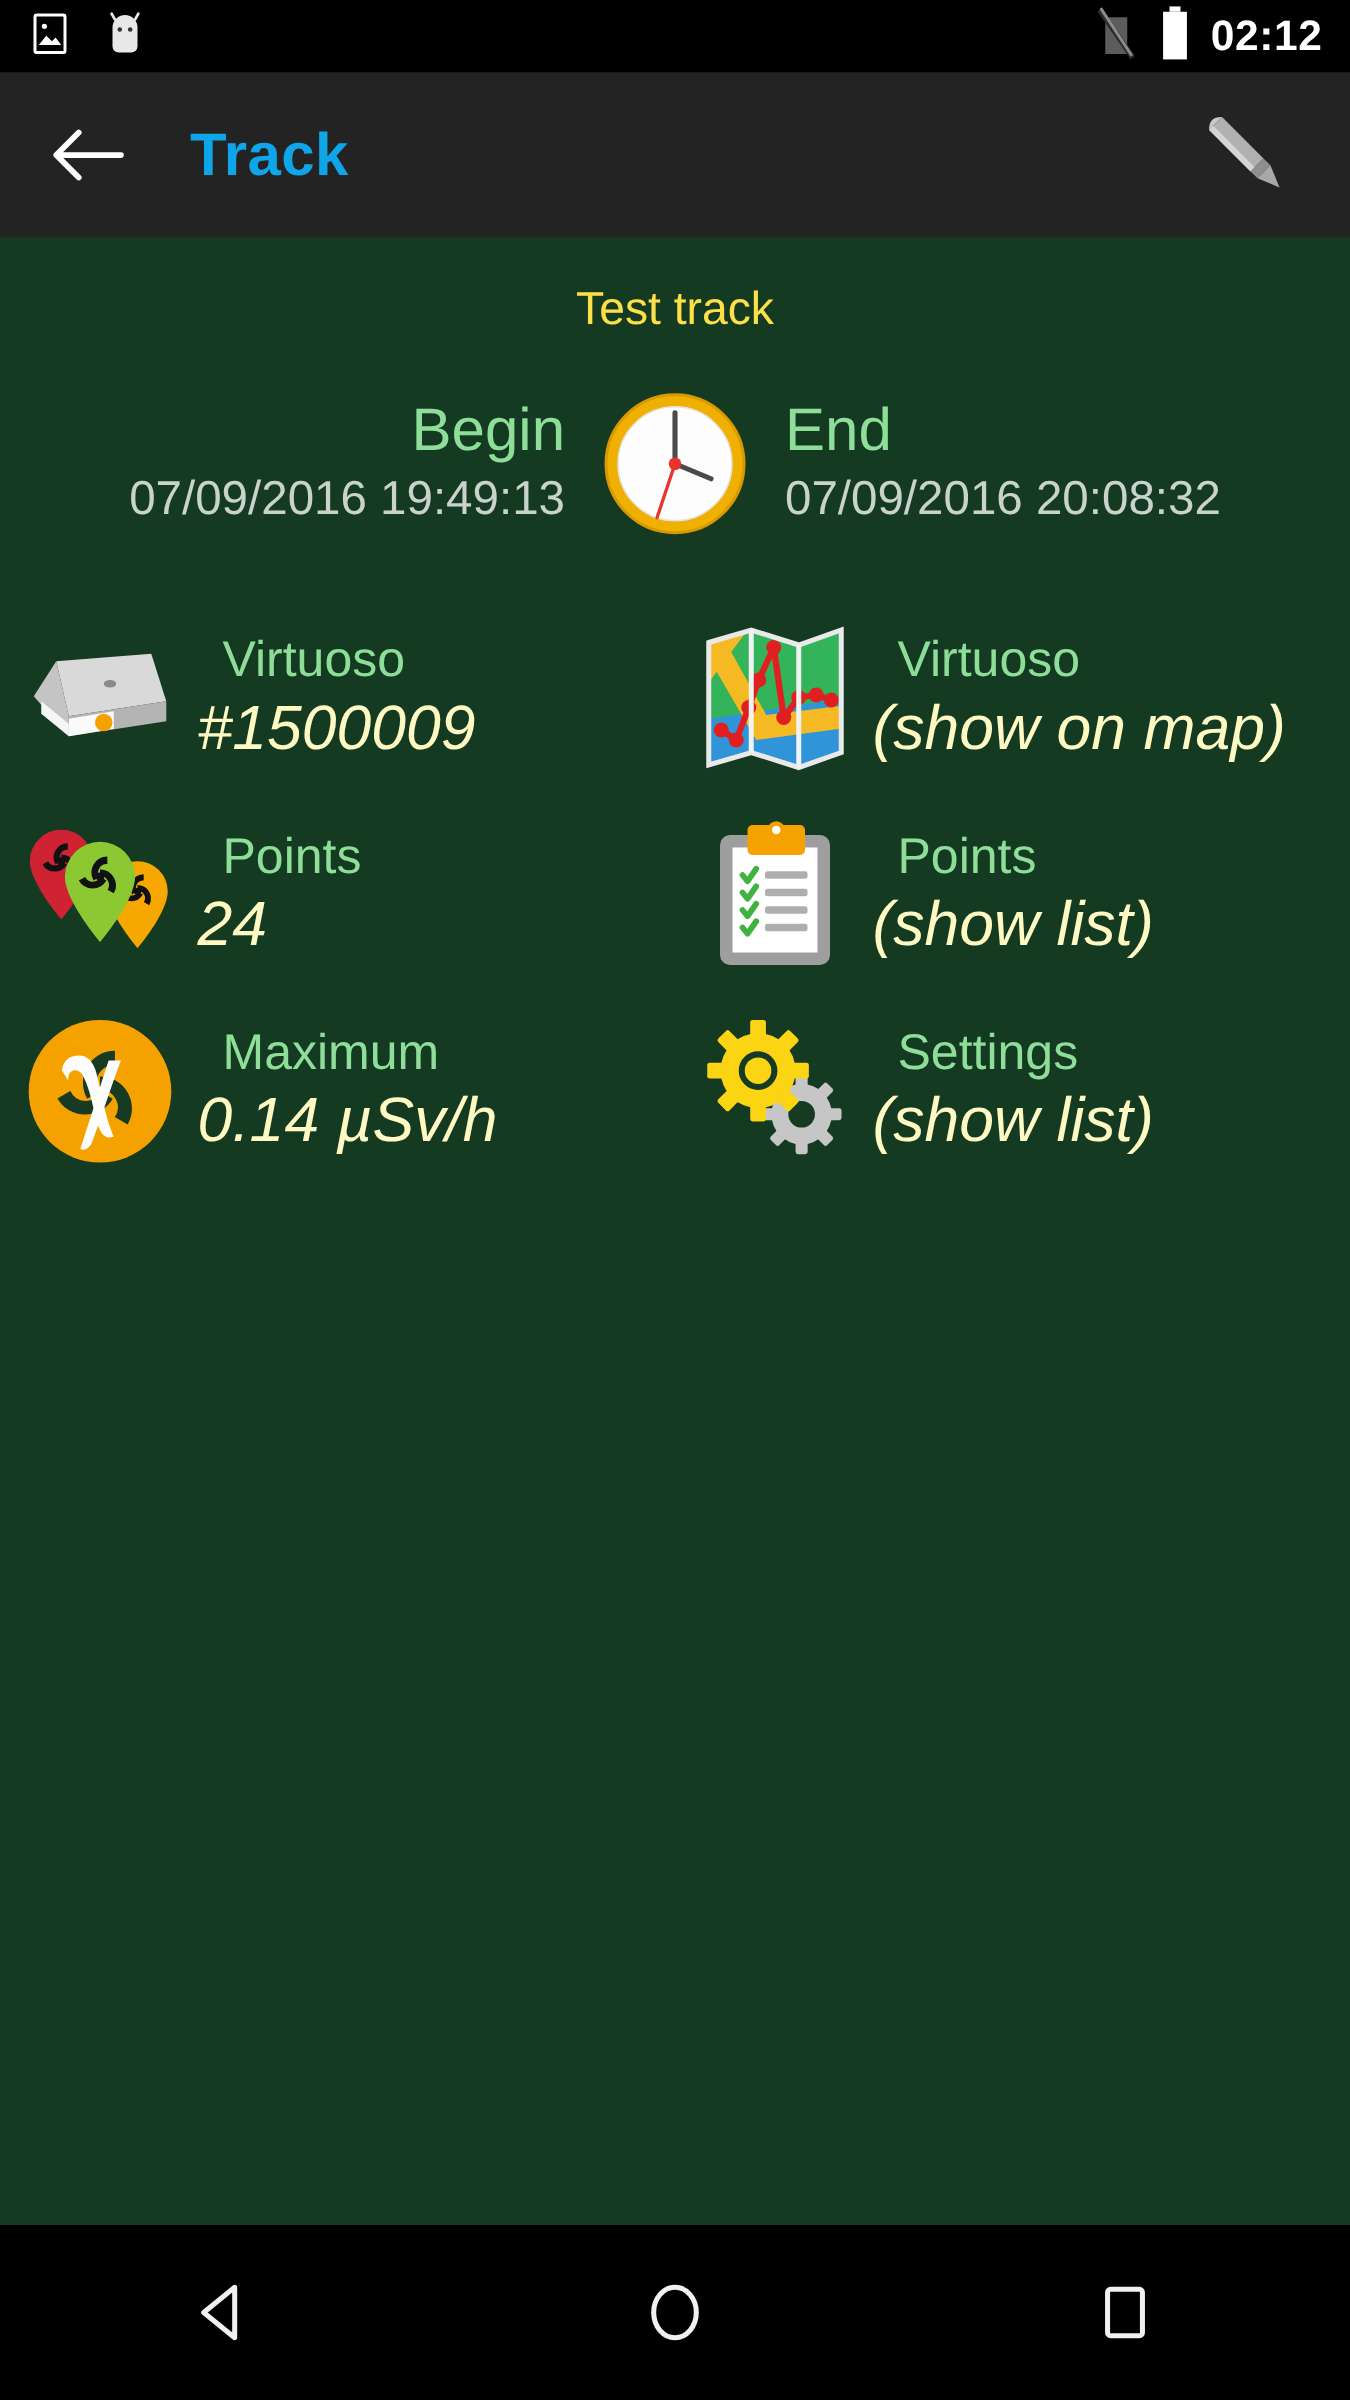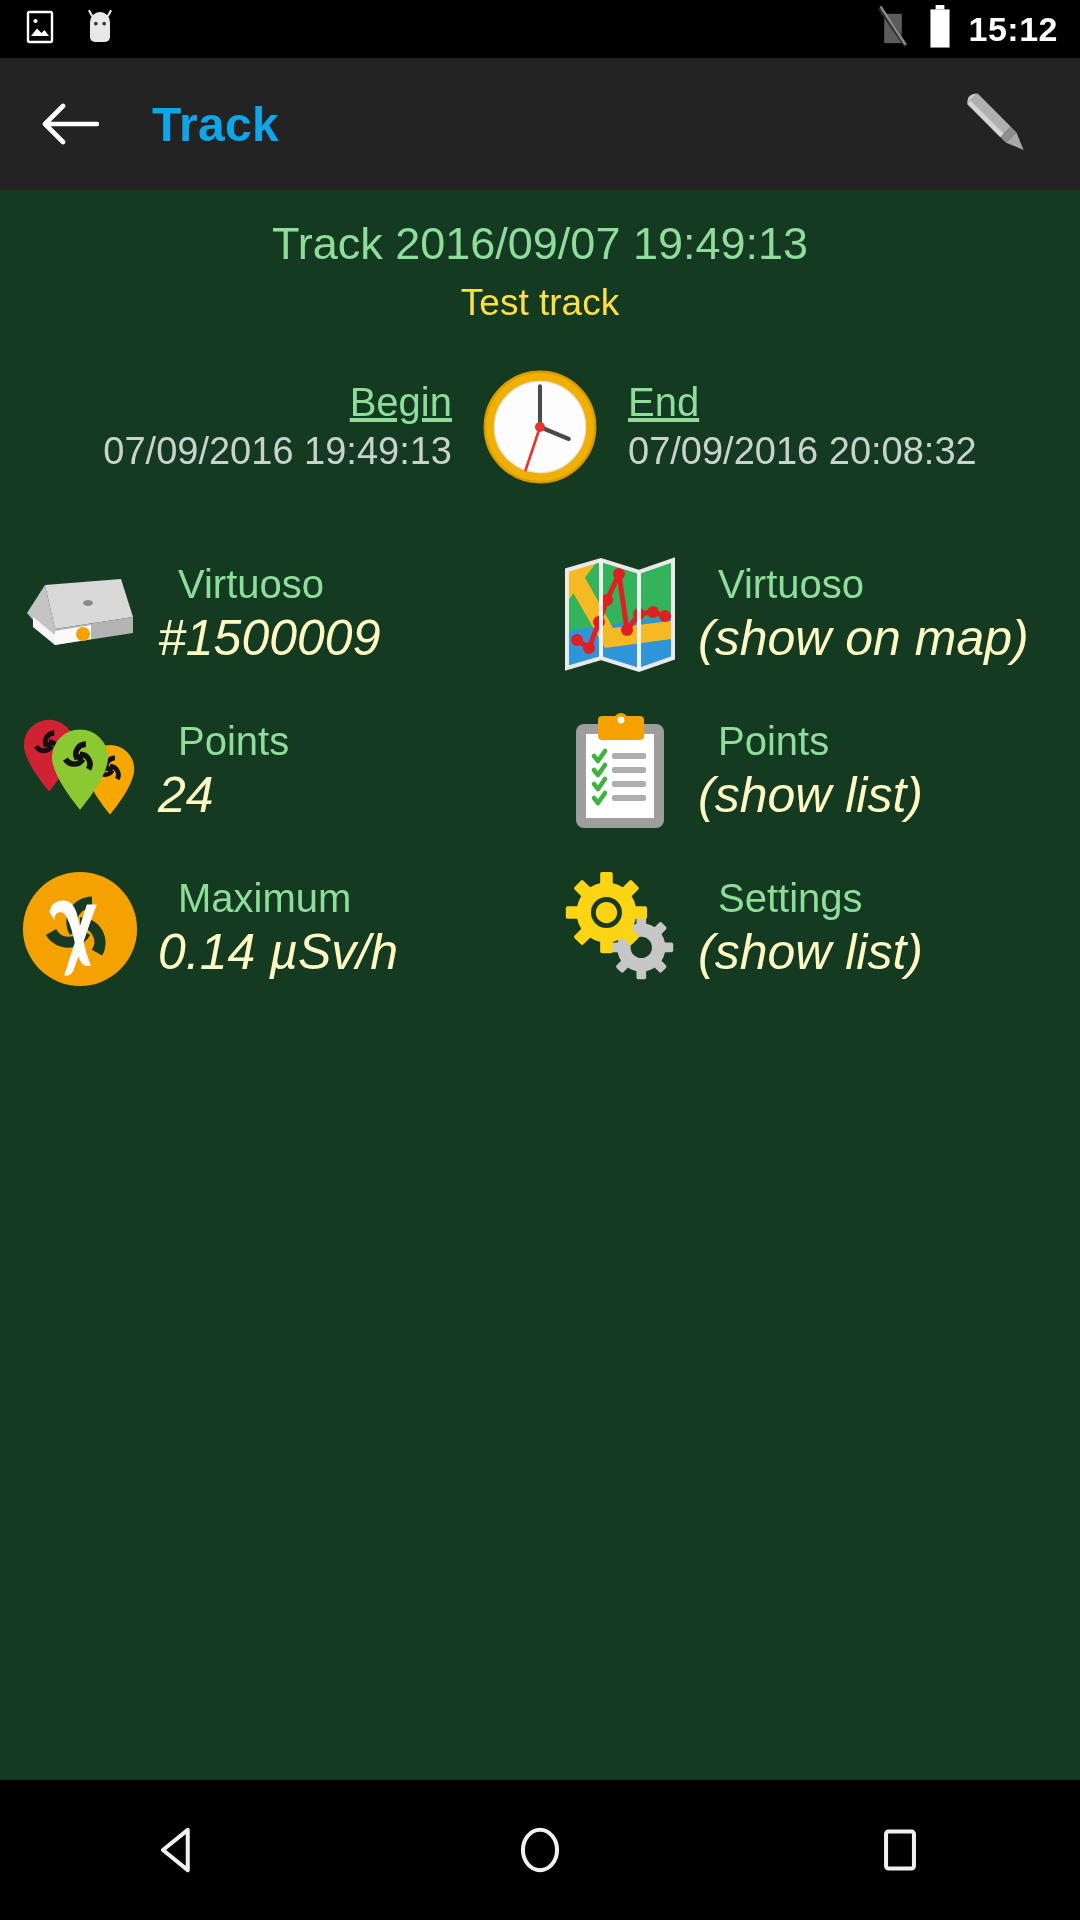--- a/index.html
+++ b/index.html
@@ -46,21 +46,21 @@
   }
 
   
   #time-row{
     margin-top:38px; display:flex; align-items:center; justify-content:center;
     position:relative; height:130px;
   }
   .time-col{ width:415px; }
   .time-col.left{ text-align:right; padding-right:28px;}
   .time-col.right{ text-align:left; padding-left:28px;}
-  .time-label{ color:#8ede9a; font-size:40px; line-height:1.05;text-decoration:underline; }
+  .time-label{ color:#8ede9a; font-size:48px; line-height:1.05; }
   .time-value{ color:#c9d3cb; font-size:38px; line-height:1.18; margin-top:6px; white-space:nowrap;}
   #clock-icon{ width:120px; height:120px; flex:0 0 120px; }
 
   
   #grid{ margin-top:44px; }
   .grid-row{ display:flex; }
   .cell{
     width:50%; display:flex; align-items:center; padding-left:20px;
     height:157px;
   }
@@ -104,21 +104,21 @@
         <path d="M3 2 L21 28" stroke="#2b2b2b" stroke-width="3"></path>
         <path d="M3.5 1 L20.5 27" stroke="#8c8c8c" stroke-width="1.6"></path>
       </svg>
     </span>
     <span>
       <svg width="26" height="44" viewBox="0 0 16 30">
         <rect x="5" y="0" width="6" height="3" fill="#fff"></rect>
         <rect x="1.5" y="3" width="13" height="26" fill="#fff"></rect>
       </svg>
     </span>
-    <span class="sb-time">15:12</span>
+    <span class="sb-time">02:12</span>
   </div>
 </div>
 
 <div id="app-bar">
   <div id="back-button">
     <svg width="58" height="44" viewBox="0 0 29 22">
       <path d="M28 11 H3 M11 2 L2 11 L11 20" fill="none" stroke="#fff" stroke-width="2.3" stroke-linecap="round" stroke-linejoin="round"></path>
     </svg>
   </div>
   <span class="title">Track</span>
@@ -130,21 +130,20 @@
         <path d="M18.5 4 q3.7 -4 7.5 0 z" fill="#c7c7c7"></path>
         <path d="M18.5 28 h7.5 v4 h-7.5 z" fill="#8e8e8e"></path>
         <path d="M18.5 32 L22.25 41 L26 32 z" fill="#a8a8a8"></path>
       </g>
     </svg>
   </div>
 </div>
 
 <div id="content">
 
-  <div class="track-title">Track 2016/09/07 19:49:13</div>
   <div class="track-sub">Test track</div>
 
   <div id="time-row">
     <div class="time-col left">
       <div class="time-label">Begin</div>
       <div class="time-value">07/09/2016 19:49:13</div>
     </div>
 
     <div id="clock-icon">
       <svg width="120" height="120" viewBox="0 0 100 100">

